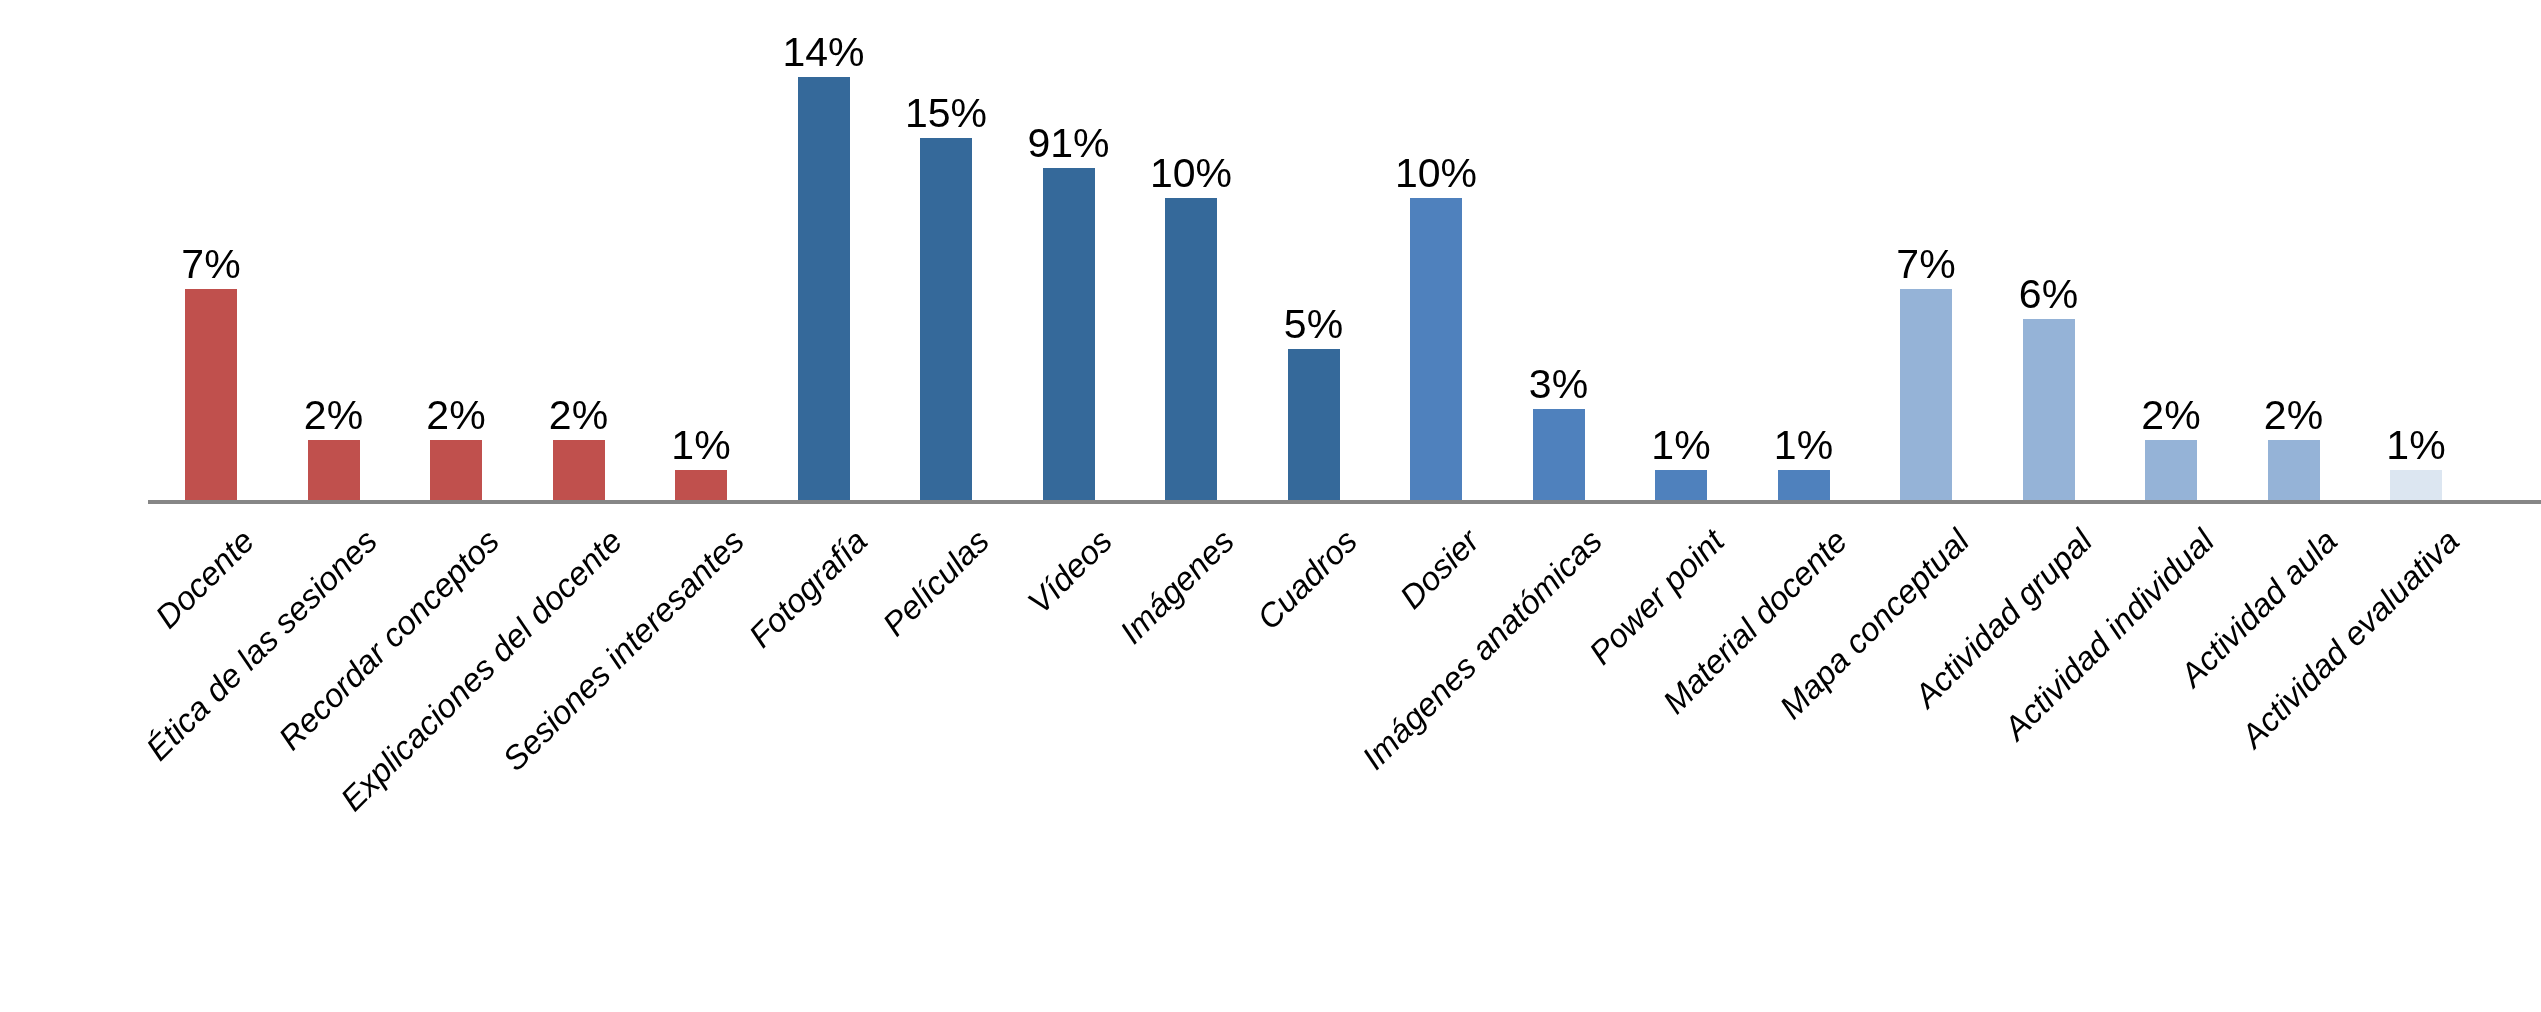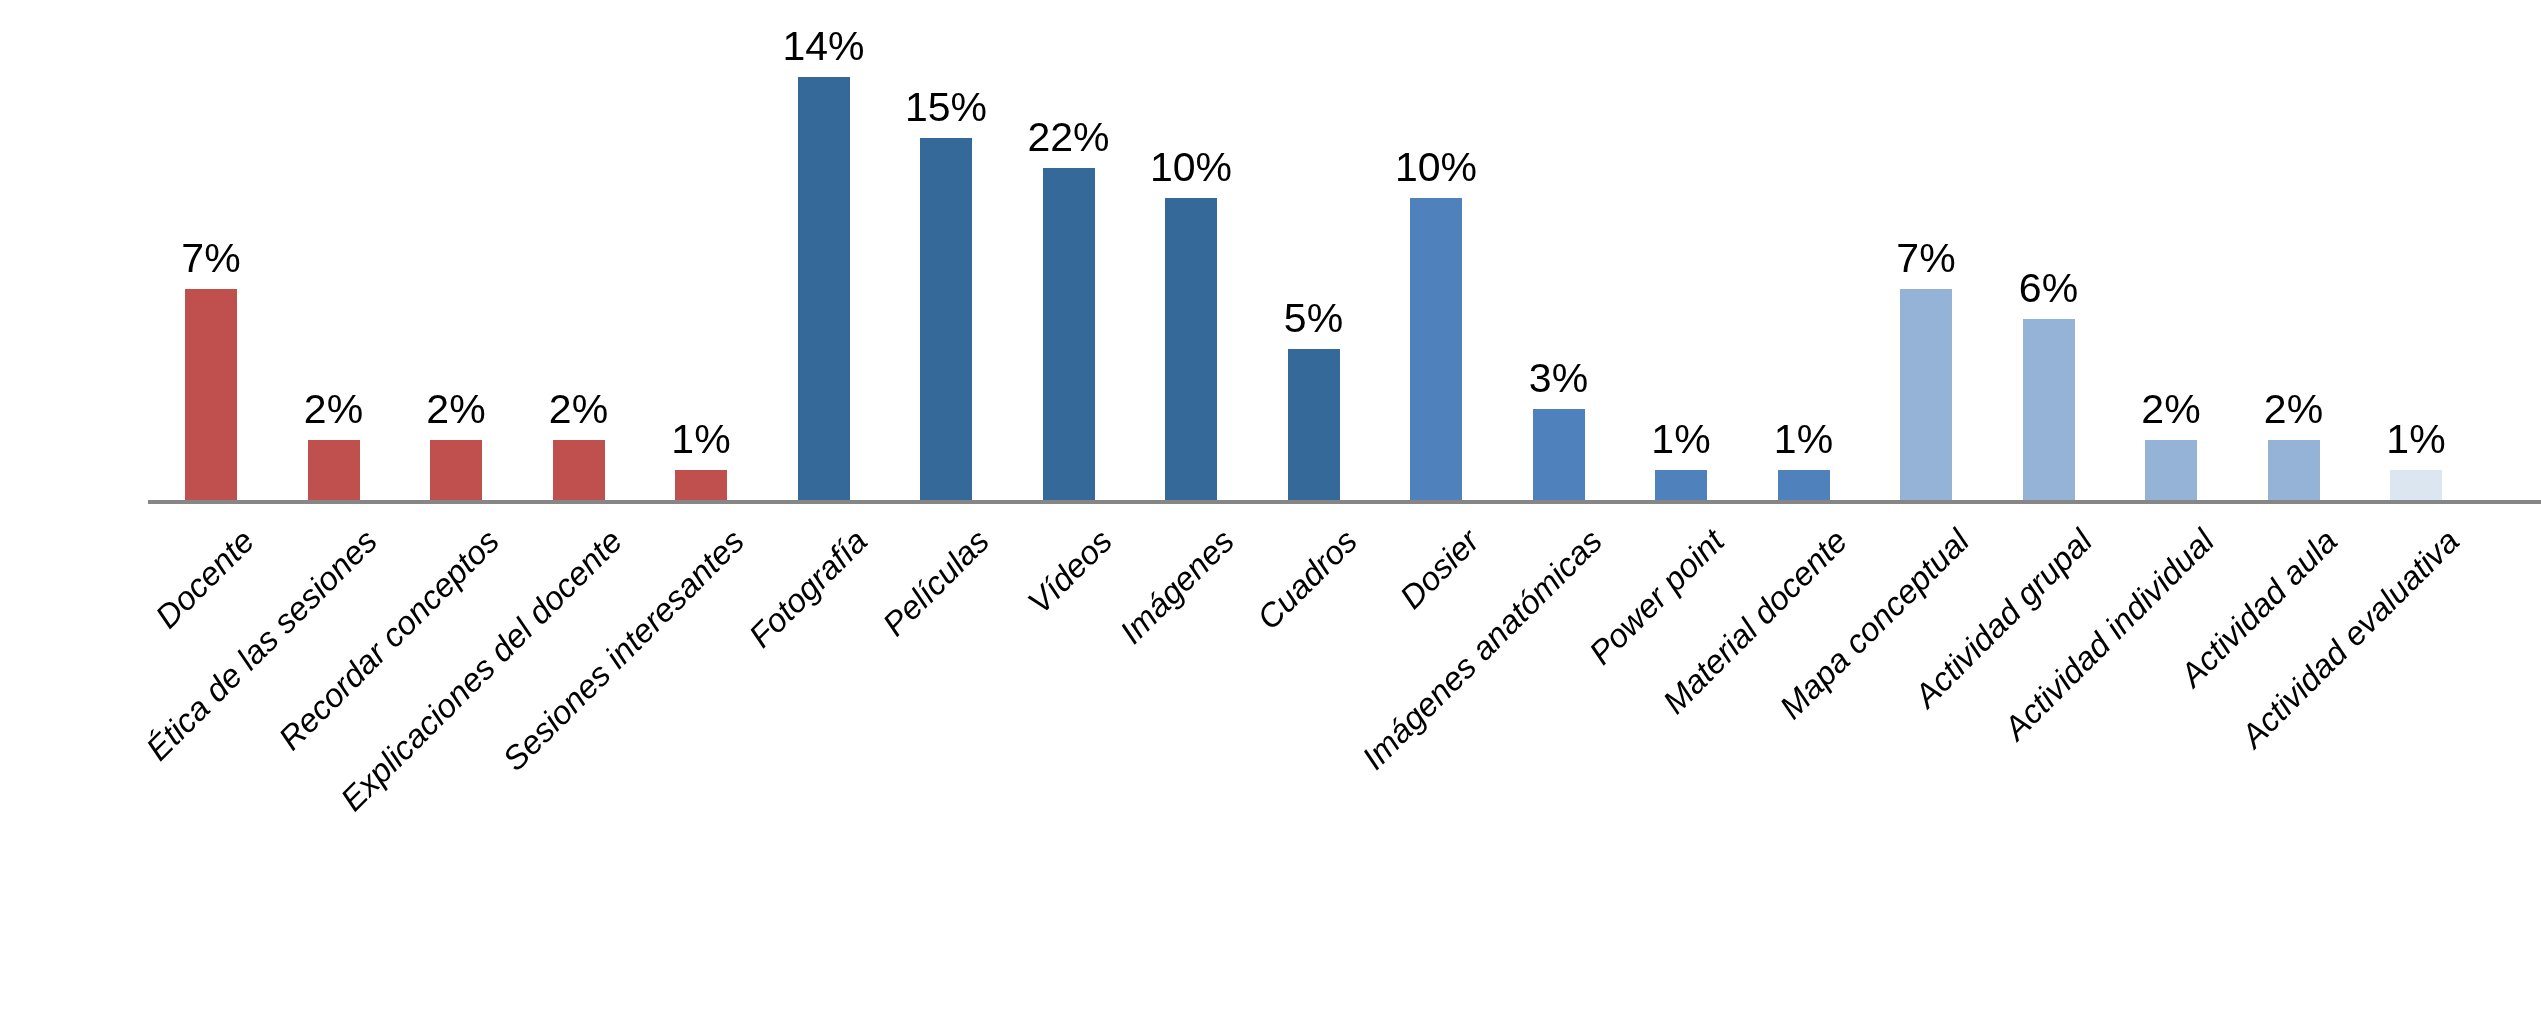--- a/index.html
+++ b/index.html
@@ -44,21 +44,21 @@
   }
   .bar-value {
     position: absolute;
     bottom: 100%;
     left: 0;
     width: 104px;
     text-align: center;
     font-size: 41px;
     line-height: 1.0;
     color: #000000;
-    padding-bottom: 10px;
+    padding-bottom: 4px;
     font-family: "Liberation Sans", sans-serif;
     white-space: nowrap;
   }
   .tick-label {
     position: absolute;
     top: 520px;
     font-size: 33px;
     font-style: italic;
     color: #000000;
     white-space: nowrap;
@@ -97,21 +97,21 @@
         </div>
         <div class="bar-slot" style="left: 771.5px;">
           <div class="bar-value">14%</div>
           <div class="bar-rect" title="Fotografía 14%" style="height: 422.8px; background: rgb(53, 105, 154);"></div>
         </div>
         <div class="bar-slot" style="left: 894px;">
           <div class="bar-value">15%</div>
           <div class="bar-rect" title="Películas 12%" style="height: 362.4px; background: rgb(53, 105, 154);"></div>
         </div>
         <div class="bar-slot" style="left: 1016.5px;">
-          <div class="bar-value">22%</div>
+          <div class="bar-value">91%</div>
           <div class="bar-rect" title="Vídeos 11%" style="height: 332.2px; background: rgb(53, 105, 154);"></div>
         </div>
         <div class="bar-slot" style="left: 1139px;">
           <div class="bar-value">10%</div>
           <div class="bar-rect" title="Imágenes 10%" style="height: 302px; background: rgb(53, 105, 154);"></div>
         </div>
         <div class="bar-slot" style="left: 1261.5px;">
           <div class="bar-value">5%</div>
           <div class="bar-rect" title="Cuadros 5%" style="height: 151px; background: rgb(53, 105, 154);"></div>
         </div>

